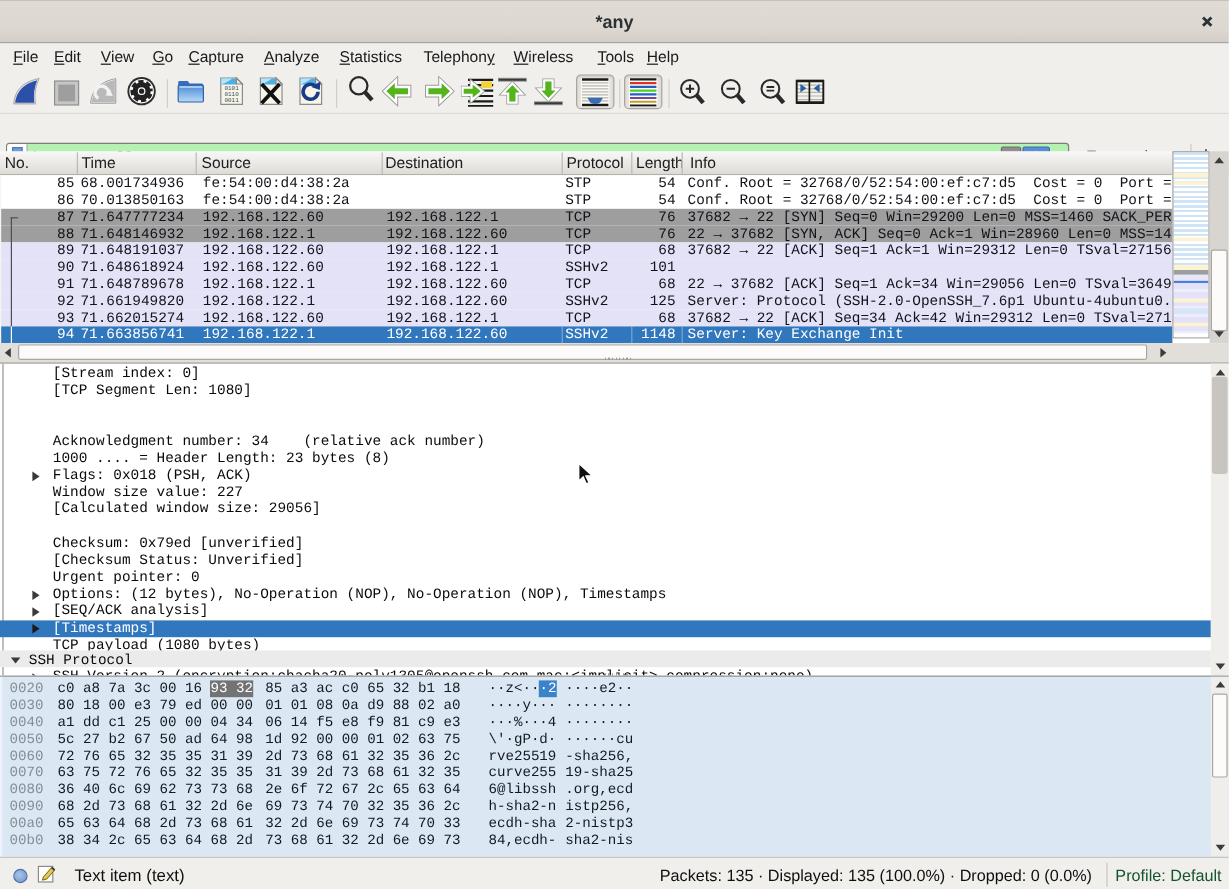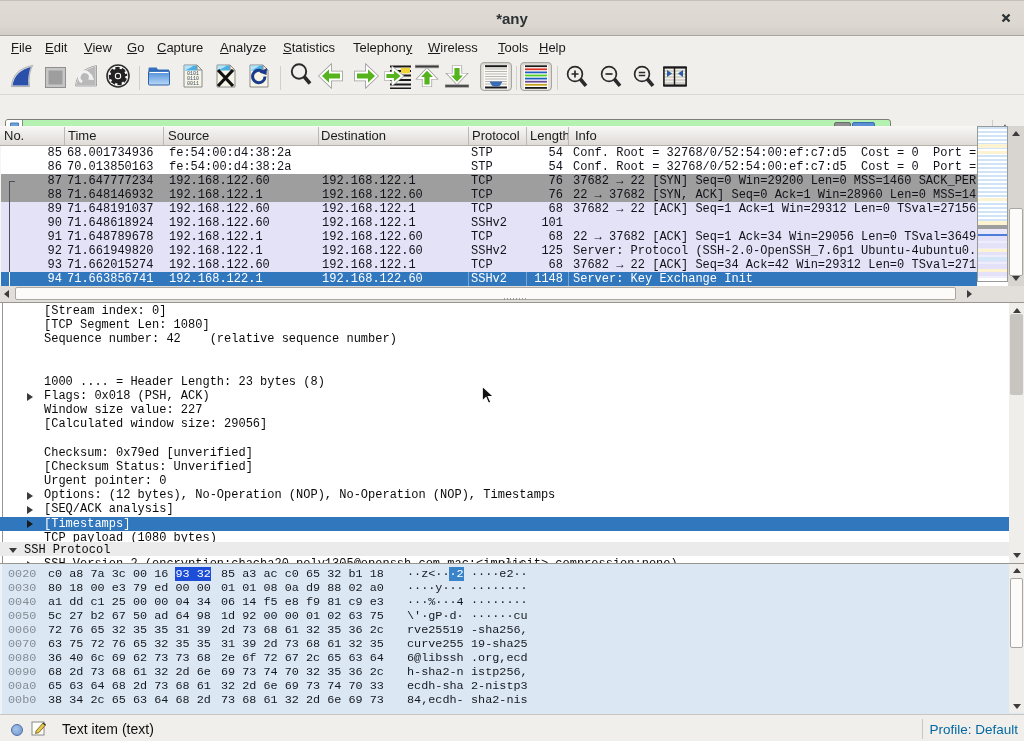--- a/index.html
+++ b/index.html
@@ -290,21 +290,21 @@
 <div class="abs" id="plhscroll" style="left:0;top:286px;width:1024px;height:16px">
 <div class="sbtrack" style="left:0;top:0;width:1024px;height:16px;background:#e2dfdb"></div>
 <div class="arr-l" style="left:4px;top:4px"></div>
 <div class="sbthumb" style="left:15px;top:1px;width:941px;height:13px"></div>
 <div class="arr-r" style="left:967px;top:4px"></div>
 </div>
 <div class="abs" id="details">
 <div class="abs" style="left:2px;top:0;width:1px;height:261px;background:#98948d"></div>
 <div class="dline" style="left:44px;top:2px">[Stream index: 0]</div>
 <div class="dline" style="left:44px;top:16px">[TCP Segment Len: 1080]</div>
-<div class="dline" style="left:44px;top:30px">Sequence number: 42    (relative sequence number)</div>
+<div class="dline" style="left:44px;top:59px">Acknowledgment number: 34    (relative ack number)</div>
 <div class="dline" style="left:44px;top:73px">1000 .... = Header Length: 23 bytes (8)</div>
 <div class="tri-r" style="left:27px;top:90px"></div>
     <div class="dline" style="left:44px;top:87px">Flags: 0x018 (PSH, ACK)</div>
 <div class="dline" style="left:44px;top:101px">Window size value: 227</div>
 <div class="dline" style="left:44px;top:115px">[Calculated window size: 29056]</div>
 <div class="dline" style="left:44px;top:144px">Checksum: 0x79ed [unverified]</div>
 <div class="dline" style="left:44px;top:158px">[Checksum Status: Unverified]</div>
 <div class="dline" style="left:44px;top:172px">Urgent pointer: 0</div>
 <div class="tri-r" style="left:27px;top:189px"></div>
     <div class="dline" style="left:44px;top:186px">Options: (12 bytes), No-Operation (NOP), No-Operation (NOP), Timestamps</div>
@@ -322,21 +322,21 @@
 </div>
 <div class="abs" id="dvscroll" style="left:1009px;top:303px;width:15px;height:260px">
 <div class="sbtrack" style="left:0;top:0;width:15px;height:260px;background:#f0eeeb"></div>
 <div class="arr-u" style="left:4px;top:5px"></div>
 <div class="abs" style="left:1px;top:11px;width:13px;height:81px;background:#c8c4bf;border-radius:2px"></div>
 <div class="arr-d" style="left:4px;top:250px"></div>
 </div>
 <div class="abs" id="hexpane">
 <div class="abs" style="left:0;top:0;width:2px;height:151px;background:#eef3f9"></div>
 <div class="hline hoff" style="left:8px;top:4px">0020</div>
-    <div class="hline" style="left:48px;top:4px">c0 a8 7a 3c 00 16 <span style="background:#1d4ed8;color:#fff">93 32</span></div>
+    <div class="hline" style="left:48px;top:4px">c0 a8 7a 3c 00 16 <span style="background:#737373;color:#fff">93 32</span></div>
     <div class="hline" style="left:221px;top:4px">85 a3 ac c0 65 32 b1 18</div>
     <div class="hline" style="left:407px;top:4px">··z&lt;··<span style="background:#3a83c8;color:#fff">·2</span></div>
     <div class="hline" style="left:471px;top:4px">····e2··</div>
 <div class="hline hoff" style="left:8px;top:18px">0030</div>
     <div class="hline" style="left:48px;top:18px">80 18 00 e3 79 ed 00 00</div>
     <div class="hline" style="left:221px;top:18px">01 01 08 0a d9 88 02 a0</div>
     <div class="hline" style="left:407px;top:18px">····y···</div>
     <div class="hline" style="left:471px;top:18px">········</div>
 <div class="hline hoff" style="left:8px;top:32px">0040</div>
     <div class="hline" style="left:48px;top:32px">a1 dd c1 25 00 00 04 34</div>
@@ -388,18 +388,19 @@
 <div class="abs" style="left:504px;top:298px;width:22px;height:2px;background:repeating-linear-gradient(90deg,#9a9a9a 0 1px,transparent 1px 3px)"></div>
 <div class="abs" style="left:504px;top:561px;width:22px;height:2px;background:repeating-linear-gradient(90deg,#9a9a9a 0 1px,transparent 1px 3px)"></div>
 <div class="abs" id="statusbar">
 <div class="abs" style="left:11px;top:9px;width:12px;height:12px;border-radius:50%;background:radial-gradient(circle at 4px 4px,#a8c4e8,#6d94cc);border:1px solid #4a6faa"></div>
 <svg class="abs" style="left:31px;top:5px" width="16" height="16" viewBox="0 0 16 16">
       <rect x="1" y="2" width="12" height="13" fill="#fdfdfa" stroke="#8a8a8a"></rect>
       <path d="M5,11 L12,3 L14.5,5 L8,12.5 L4.5,13.5 Z" fill="#e8c84a" stroke="#6a5a1a" stroke-width="0.8"></path>
       <path d="M12,3 L14.5,5" stroke="#333" stroke-width="1.5"></path>
     </svg>
 <span class="abs" style="left:62px;top:6px;font-size:14px;color:#0f0f0f">Text item (text)</span>
+<span class="abs" style="right:114px;top:7px;font-size:13.5px;color:#0f0f0f">Packets: 135 · Displayed: 135 (100.0%) · Dropped: 0 (0.0%)</span>
 <div class="abs" style="left:922px;top:4px;width:1px;height:20px;background:#c9c5c1"></div>
-<span class="abs" style="right:6px;top:7px;font-size:13.5px;color:#0369a1">Profile: Default</span>
+<span class="abs" style="right:6px;top:7px;font-size:13.5px;color:#14532d">Profile: Default</span>
 </div>
 <svg class="abs" style="left:481px;top:385px" width="15" height="21" viewBox="0 0 15 21">
     <path d="M1.2,1 L1.2,16.2 L5,12.6 L7.5,18.4 L10,17.3 L7.4,11.6 L12.6,11.5 Z" fill="#111" stroke="#fff" stroke-width="1.3"></path>
   </svg>
 
 </body></html>

